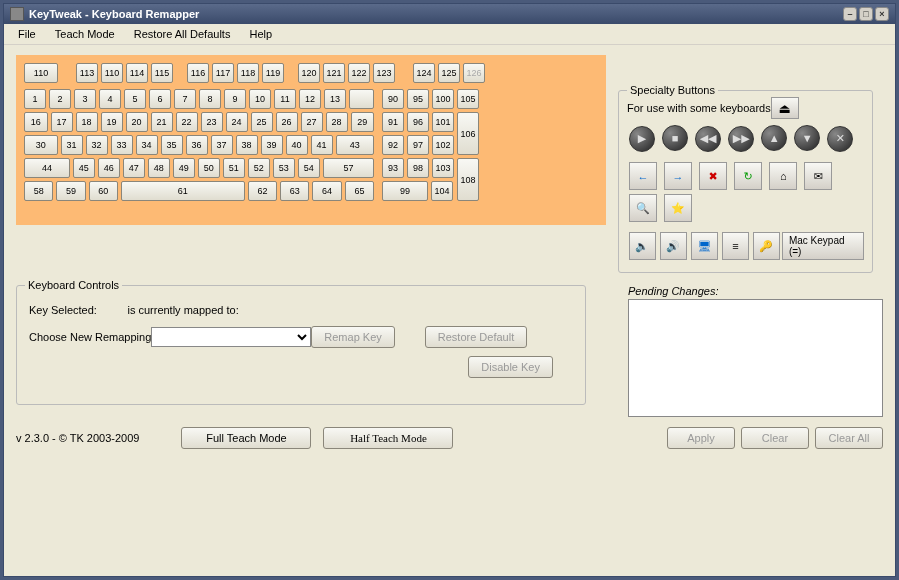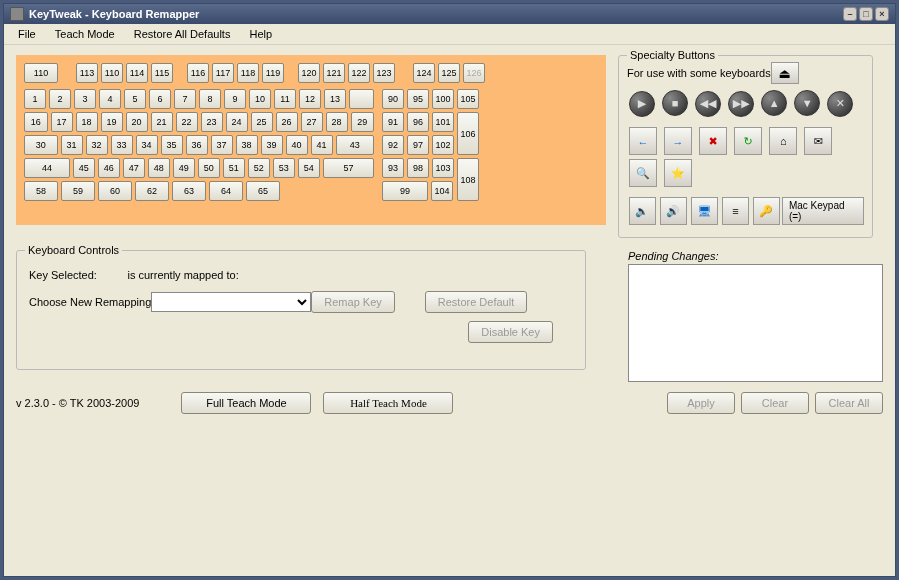--- a/index.html
+++ b/index.html
@@ -26,21 +26,21 @@
 .key.w1 { width: 22px; } .key.w15 { width: 34px; } .key.w175 { width: 40px; }
 .key.w2 { width: 46px; } .key.w225 { width: 52px; } .key.w25 { width: 58px; }
 .key.w6 { width: 145px; }
 .key.h2 { height: 43px; }
 .key.disabled { color: #aaa; }
 .kb-gap { width: 12px; }
 .kb-gap2 { width: 8px; }
 .kb-main { display: flex; gap: 8px; }
 .kb-block { display: flex; flex-direction: column; gap: 3px; }
 .numpad-row { display: flex; gap: 3px; }
-.specialty { border: 1px solid #bbb; border-radius: 3px; padding: 6px 8px 10px 8px; width: 255px; position: relative; }
+.specialty { border: 1px solid #bbb; border-radius: 3px; padding: 6px 8px 10px 8px; width: 255px; position: relative; margin-top: 35px; }
 .specialty-title { position: absolute; top: -7px; left: 8px; background: #ece9d8; padding: 0 3px; }
 .media-btn { width: 26px; height: 26px; border-radius: 13px; background: radial-gradient(circle at 30% 30%, #888, #222); border: 1px solid #333; display: inline-flex; align-items: center; justify-content: center; color: #ddd; margin: 2px; cursor: pointer; font-size: 10px; }
 .sq-btn { width: 28px; height: 28px; background: linear-gradient(#f8f8f4,#d4d0c8); border: 1px solid #999; display: inline-flex; align-items: center; justify-content: center; margin: 2px; cursor: pointer; font-size: 13px; }
 .mac-btn { height: 28px; padding: 0 6px; background: linear-gradient(#f8f8f4,#d4d0c8); border: 1px solid #999; display: inline-flex; align-items: center; justify-content: center; font-size: 10px; cursor: pointer; }
 .eject-btn { width: 28px; height: 22px; background: linear-gradient(#f8f8f4,#d4d0c8); border: 1px solid #999; display: inline-flex; align-items: center; justify-content: center; cursor: pointer; float: right; }
 .lower { display: flex; gap: 12px; margin-top: 12px; }
 .kb-controls { border: 1px solid #bbb; border-radius: 3px; padding: 18px 12px 12px 12px; width: 570px; position: relative; height: 120px; }
 .kb-controls-title { position: absolute; top: -7px; left: 8px; background: #ece9d8; padding: 0 3px; }
 .kc-row { margin-bottom: 10px; }
 .kc-row2 { display: flex; align-items: center; }
@@ -162,20 +162,21 @@
               <div class="key w1">51</div>
               <div class="key w1">52</div>
               <div class="key w1">53</div>
               <div class="key w1">54</div>
               <div class="key w25">57</div>
             </div>
             <div class="kb-row">
               <div class="key w15">58</div>
               <div class="key w15">59</div>
               <div class="key w15">60</div>
+              <div class="key w6">61</div>
               <div class="key w15">62</div>
               <div class="key w15">63</div>
               <div class="key w15">64</div>
               <div class="key w15">65</div>
             </div>
           </div>
 
 
           <div class="kb-block">
             <div class="numpad-row">

